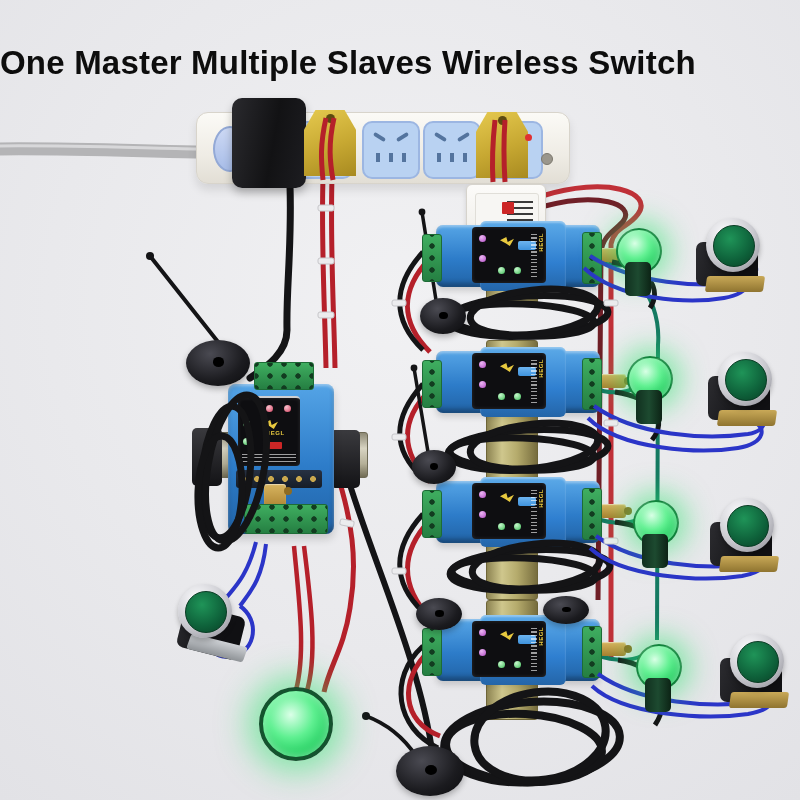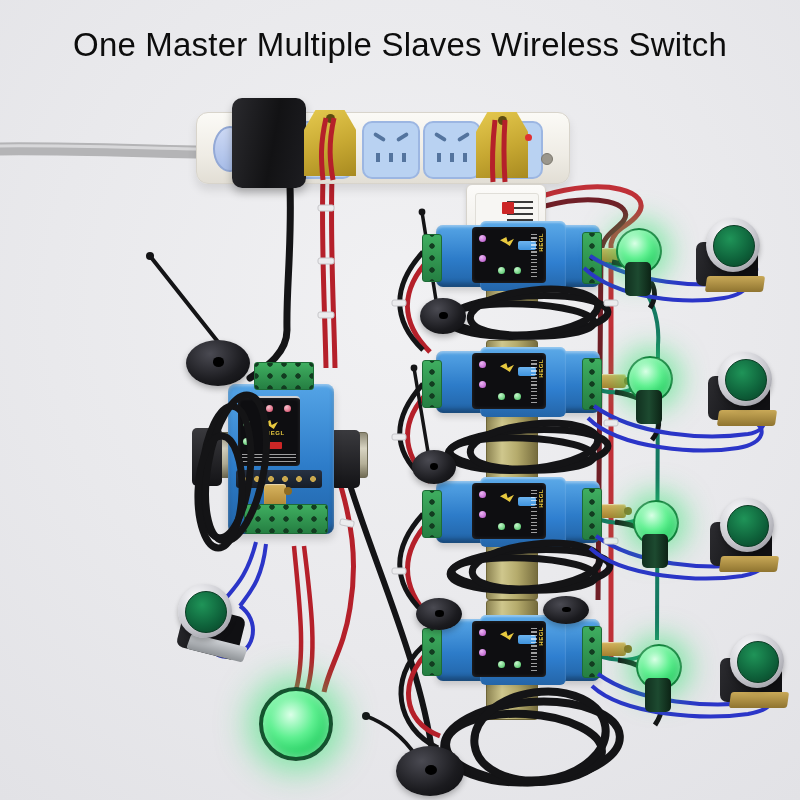--- a/index.html
+++ b/index.html
@@ -1,21 +1,21 @@
 <!DOCTYPE html>
 <html><head>
 <meta charset="utf-8">
 <style>
   html,body{margin:0;padding:0;}
   #stage{position:relative;width:800px;height:800px;overflow:hidden;
     background:radial-gradient(circle at 50% 38%, #f1f1f3 0%, #e9e9ec 55%, #e2e2e6 100%);
     font-family:"Liberation Sans", sans-serif;}
   .abs{position:absolute;}
   svg.layer{position:absolute;left:0;top:0;pointer-events:none;}
-  #title{left:0;right:0;top:26px;text-align:center;font-size:33px;font-weight:400;color:#0d0d0d;letter-spacing:.2px;}
+  #title{left:0;right:0;top:44px;text-align:left;font-size:33px;font-weight:700;color:#0d0d0d;letter-spacing:.2px;}
 
   
   #strip{left:196px;top:112px;width:372px;height:70px;background:linear-gradient(#fbfaf6,#efece5 60%,#e2ded5);
     border:1px solid #d8d4cb;border-radius:12px;box-shadow:0 6px 10px rgba(0,0,0,.10);z-index:3;}
   .strip-switch{left:16px;top:13px;width:30px;height:42px;border-radius:50%;
     background:linear-gradient(#cdd9f4,#a8bde8);border:2px solid #93a9d6;}
   .socket{width:54px;height:54px;top:8px;background:#b9d2f2;border-radius:10px;border:2px solid #9cb6e2;}
   .sk-a{position:absolute;left:9px;top:12px;width:36px;height:6px;}
   .sk-a::before,.sk-a::after{content:"";position:absolute;width:13px;height:4px;background:#54749e;border-radius:2px;}
   .sk-a::before{left:0;transform:rotate(32deg);}

